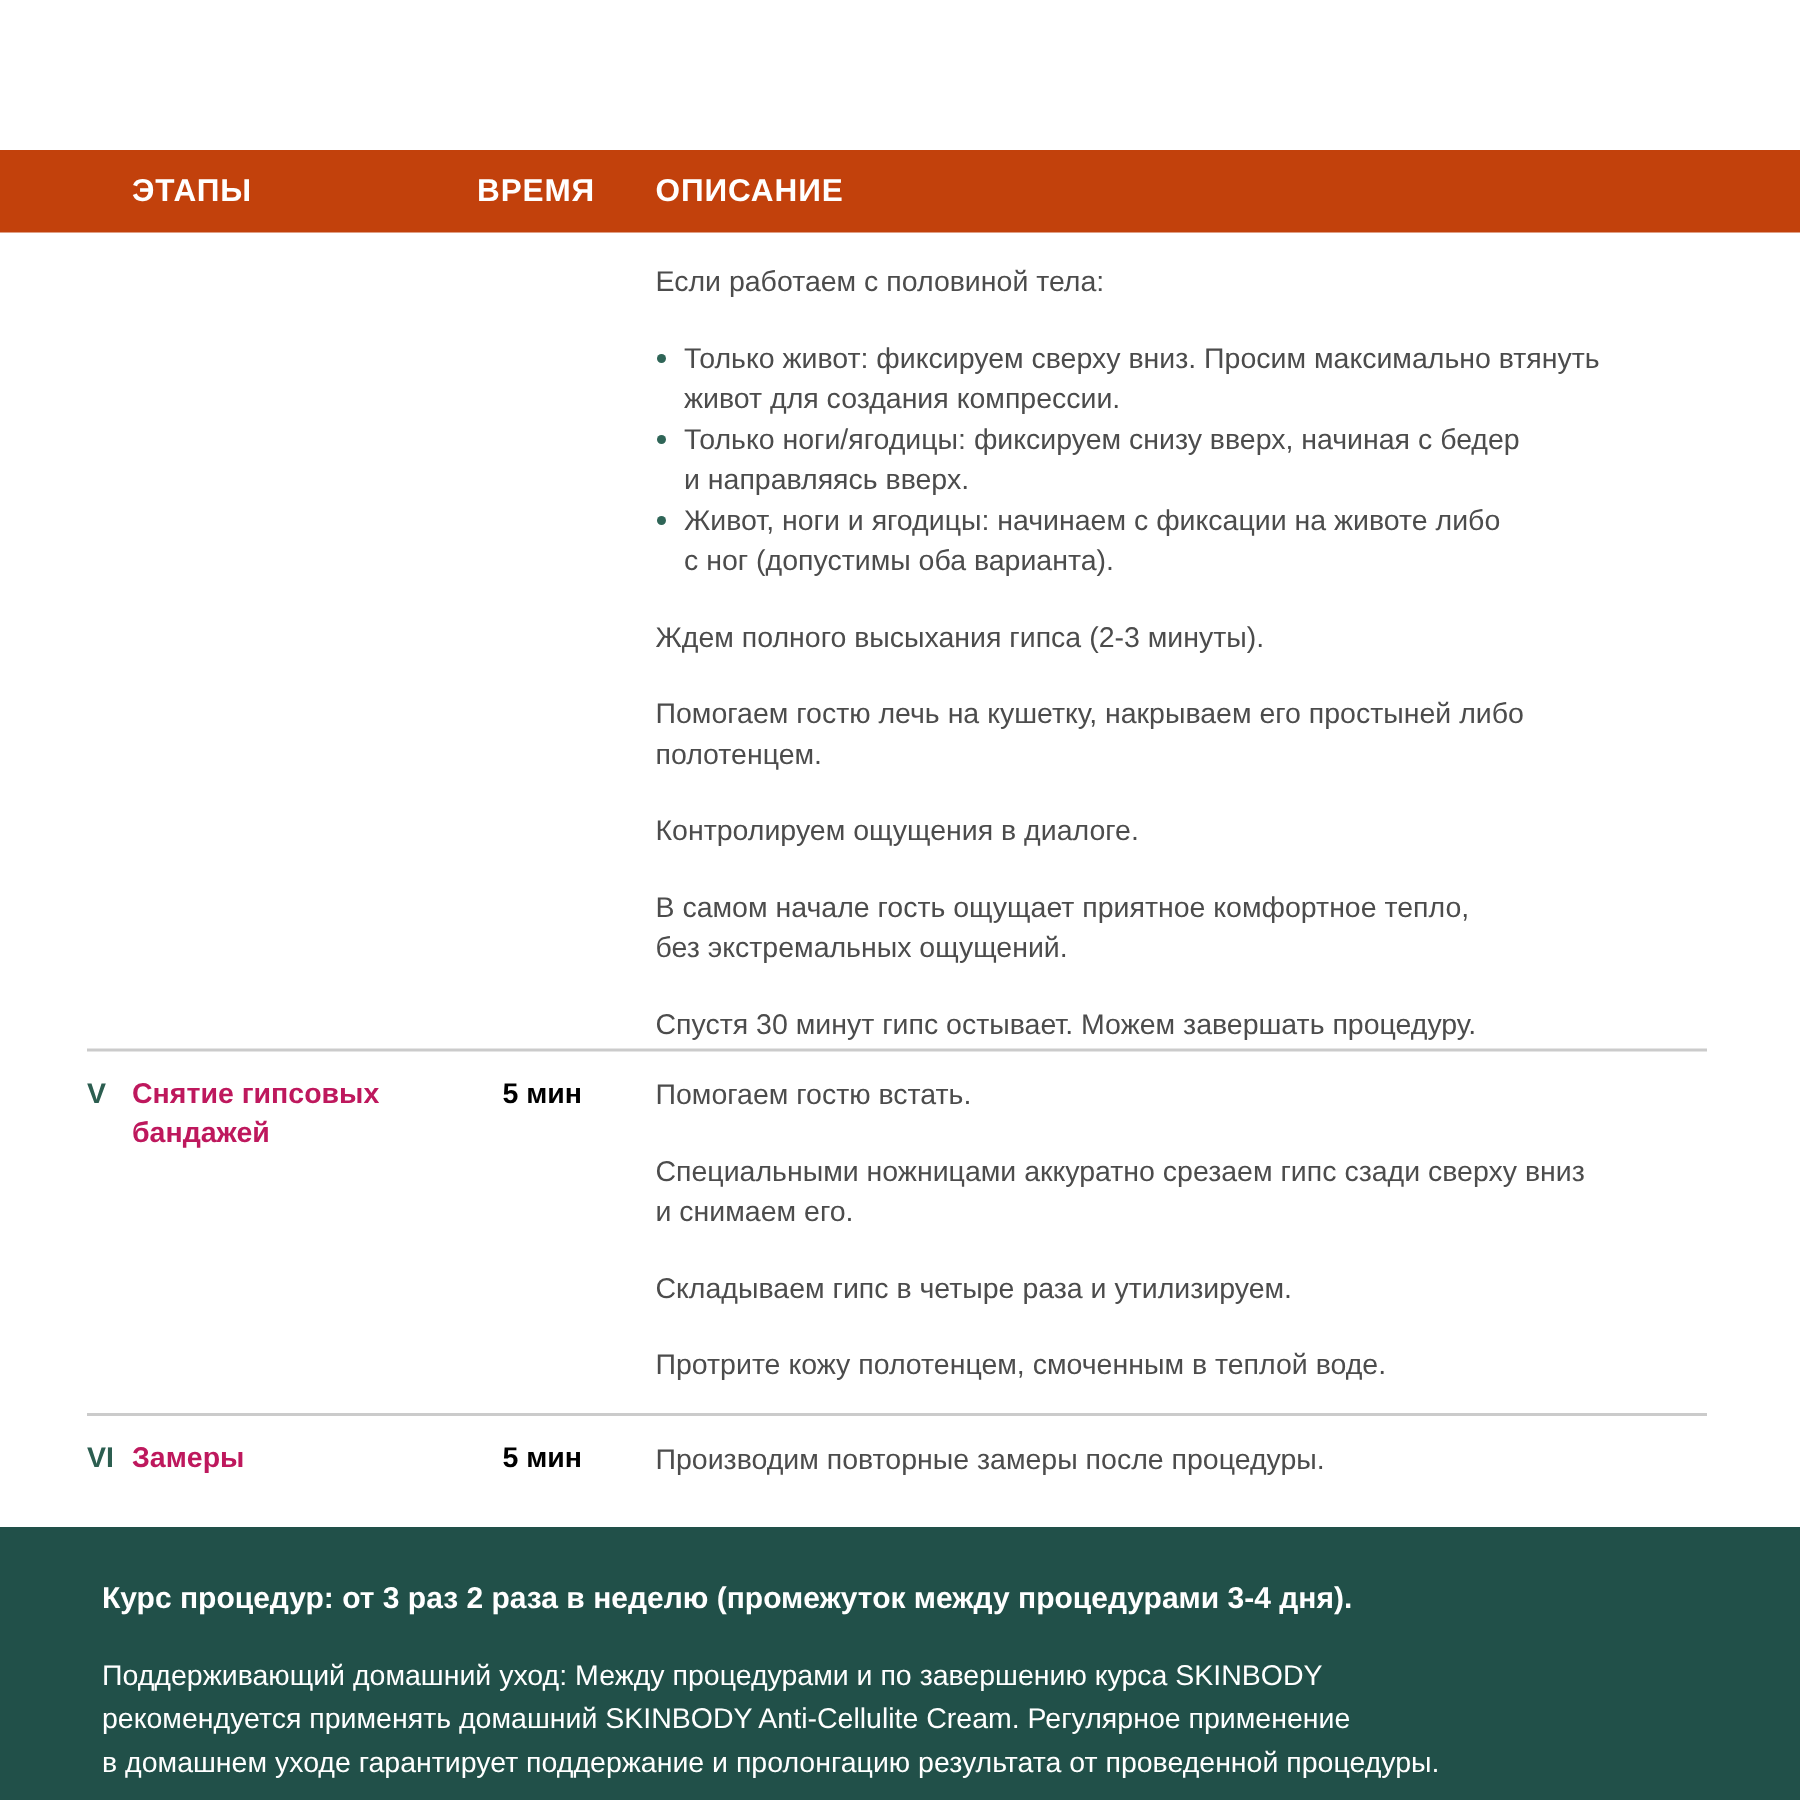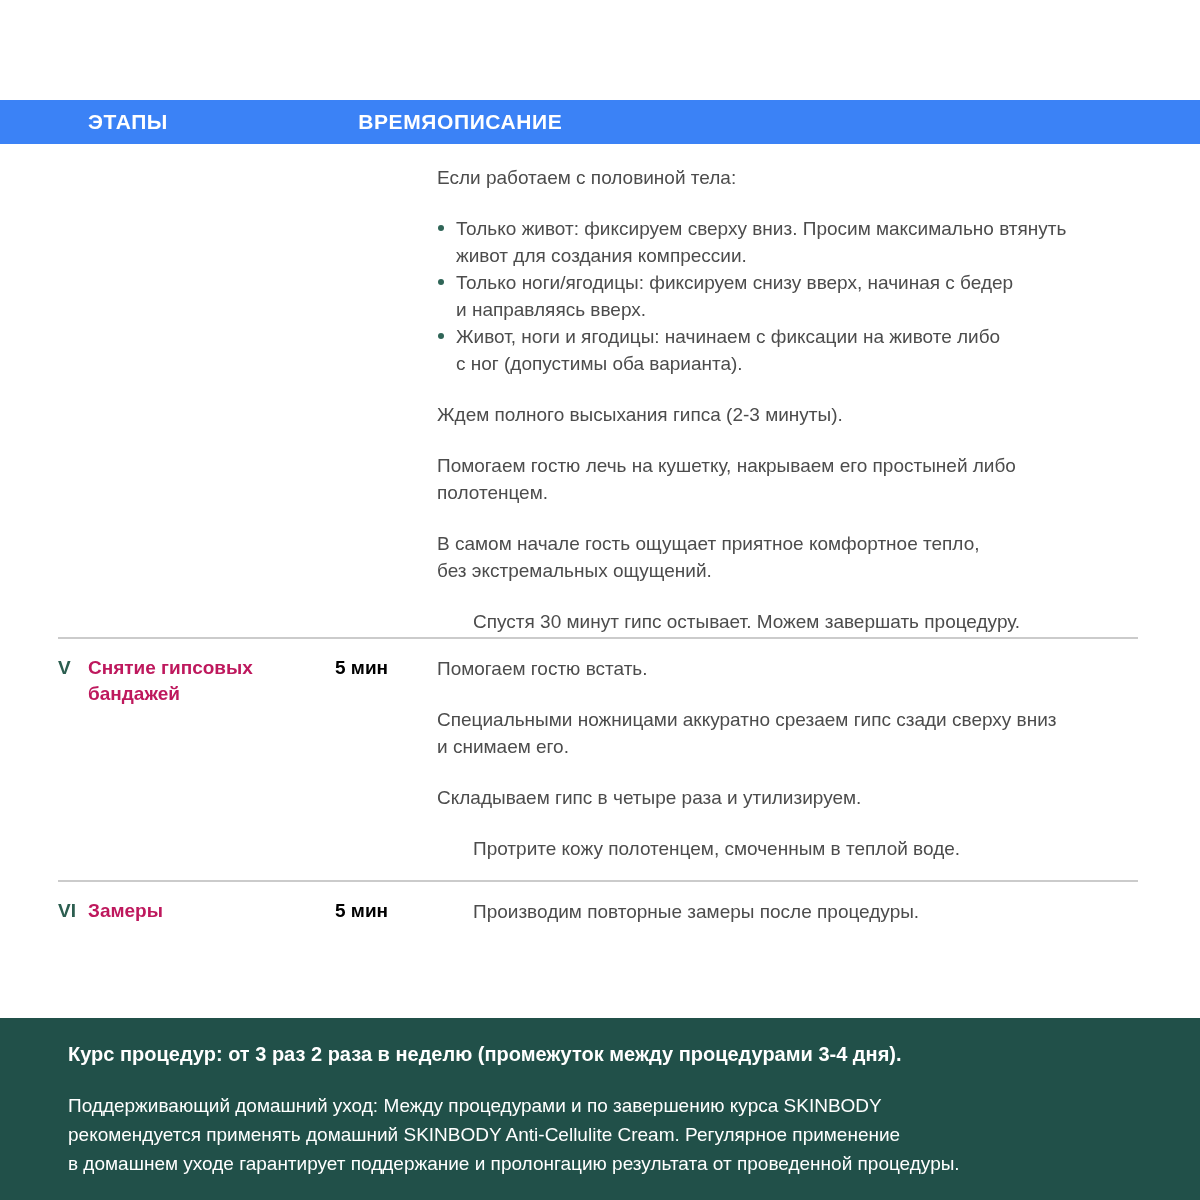--- a/index.html
+++ b/index.html
@@ -5,29 +5,29 @@
   * { margin:0; padding:0; box-sizing:border-box; }
   html,body { background:#ffffff; }
   body { font-family:"Liberation Sans","DejaVu Sans",sans-serif; }
   .page {
     position:relative; width:1200px; height:1200px;
     background:#ffffff; overflow:hidden; margin:0 auto;
   }
   .topspace { height:100px; }
   
   .header-bar {
-    height:44px; background:#3b82f6; color:#ffffff;
+    height:55px; background:#c2410c; color:#ffffff;
     display:grid; grid-template-columns:30px 230px 119px 1fr;
     padding:0 60px 0 58px; align-items:center;
   }
   .header-bar .h-label {
     font-size:21px; font-weight:700; letter-spacing:0.6px;
   }
   .h-stages { grid-column:2; }
-  .h-time   { grid-column:3;text-align:right; }
+  .h-time   { grid-column:3; }
   .h-desc   { grid-column:4; text-align:left; }
   
   .content { height:861px; overflow:hidden; }
   .trow {
     display:grid; grid-template-columns:30px 230px 119px 1fr;
     padding:16px 60px 18px 58px;
   }
   .trow.first { padding-top:20px; padding-bottom:2px; }
   .cell-num {
     grid-column:1; font-size:19px; font-weight:700; color:#2C5E50; line-height:26px;
@@ -35,35 +35,35 @@
   .cell-stage {
     grid-column:2; font-size:19px; font-weight:700; color:#be185d;
     line-height:26px; white-space:pre-line;
   }
   .cell-time {
     grid-column:3; font-size:19px; font-weight:700; color:#000000;
     line-height:26px; padding-left:17px;
   }
   .cell-desc { grid-column:4; color:#4C4C4C; font-size:19px; line-height:27px; }
   .cell-desc p { margin:0 0 24px; white-space:pre-line; }
-  .cell-desc p:last-child { margin-bottom:0;margin-left:36px; }
+  .cell-desc p:last-child { margin-bottom:0; }
   ul.blist { list-style:none; margin:0 0 24px; }
   ul.blist li { position:relative; padding-left:19px; white-space:pre-line; }
   ul.blist li .dot {
     position:absolute; left:1px; top:10px; width:6px; height:6px;
     border-radius:50%; background:#2F6557;
   }
   .divider {
     border:none; border-top:2px solid #CBCBCB;
     margin:0 62px 0 58px;
   }
   
   .footer-box {
     position:absolute; left:0; bottom:0; width:1200px; height:182px;
-    background:#215049; color:#ffffff; padding:22px 68px 0 68px;
+    background:#215049; color:#ffffff; padding:34px 68px 0 68px;
   }
   .footer-box .course { font-size:20px; font-weight:700; line-height:29px; margin-bottom:22px; }
   .footer-box .homecare { font-size:19px; line-height:29px; white-space:pre-line; }
   .footer-box .homecare b { font-weight:400; }
 </style>
 </head>
 <body>
 
 <div class="page">
 
@@ -84,20 +84,21 @@
           <li><span class="dot"></span><span>Только живот: фиксируем сверху вниз. Просим максимально втянуть
 живот для создания компрессии.</span></li>
           <li><span class="dot"></span><span>Только ноги/ягодицы: фиксируем снизу вверх, начиная с бедер
 и направляясь вверх.</span></li>
           <li><span class="dot"></span><span>Живот, ноги и ягодицы: начинаем с фиксации на животе либо
 с ног (допустимы оба варианта).</span></li>
         </ul>
         <p>Ждем полного высыхания гипса (2-3 минуты).</p>
         <p>Помогаем гостю лечь на кушетку, накрываем его простыней либо
 полотенцем.</p>
+        <p>Контролируем ощущения в диалоге.</p>
         <p>В самом начале гость ощущает приятное комфортное тепло,
 без экстремальных ощущений.</p>
         <p>Спустя 30 минут гипс остывает. Можем завершать процедуру.</p>
       </div>
     </div>
 
     <hr class="divider">
 
     <div class="trow">
       <div class="cell-num">V</div>

